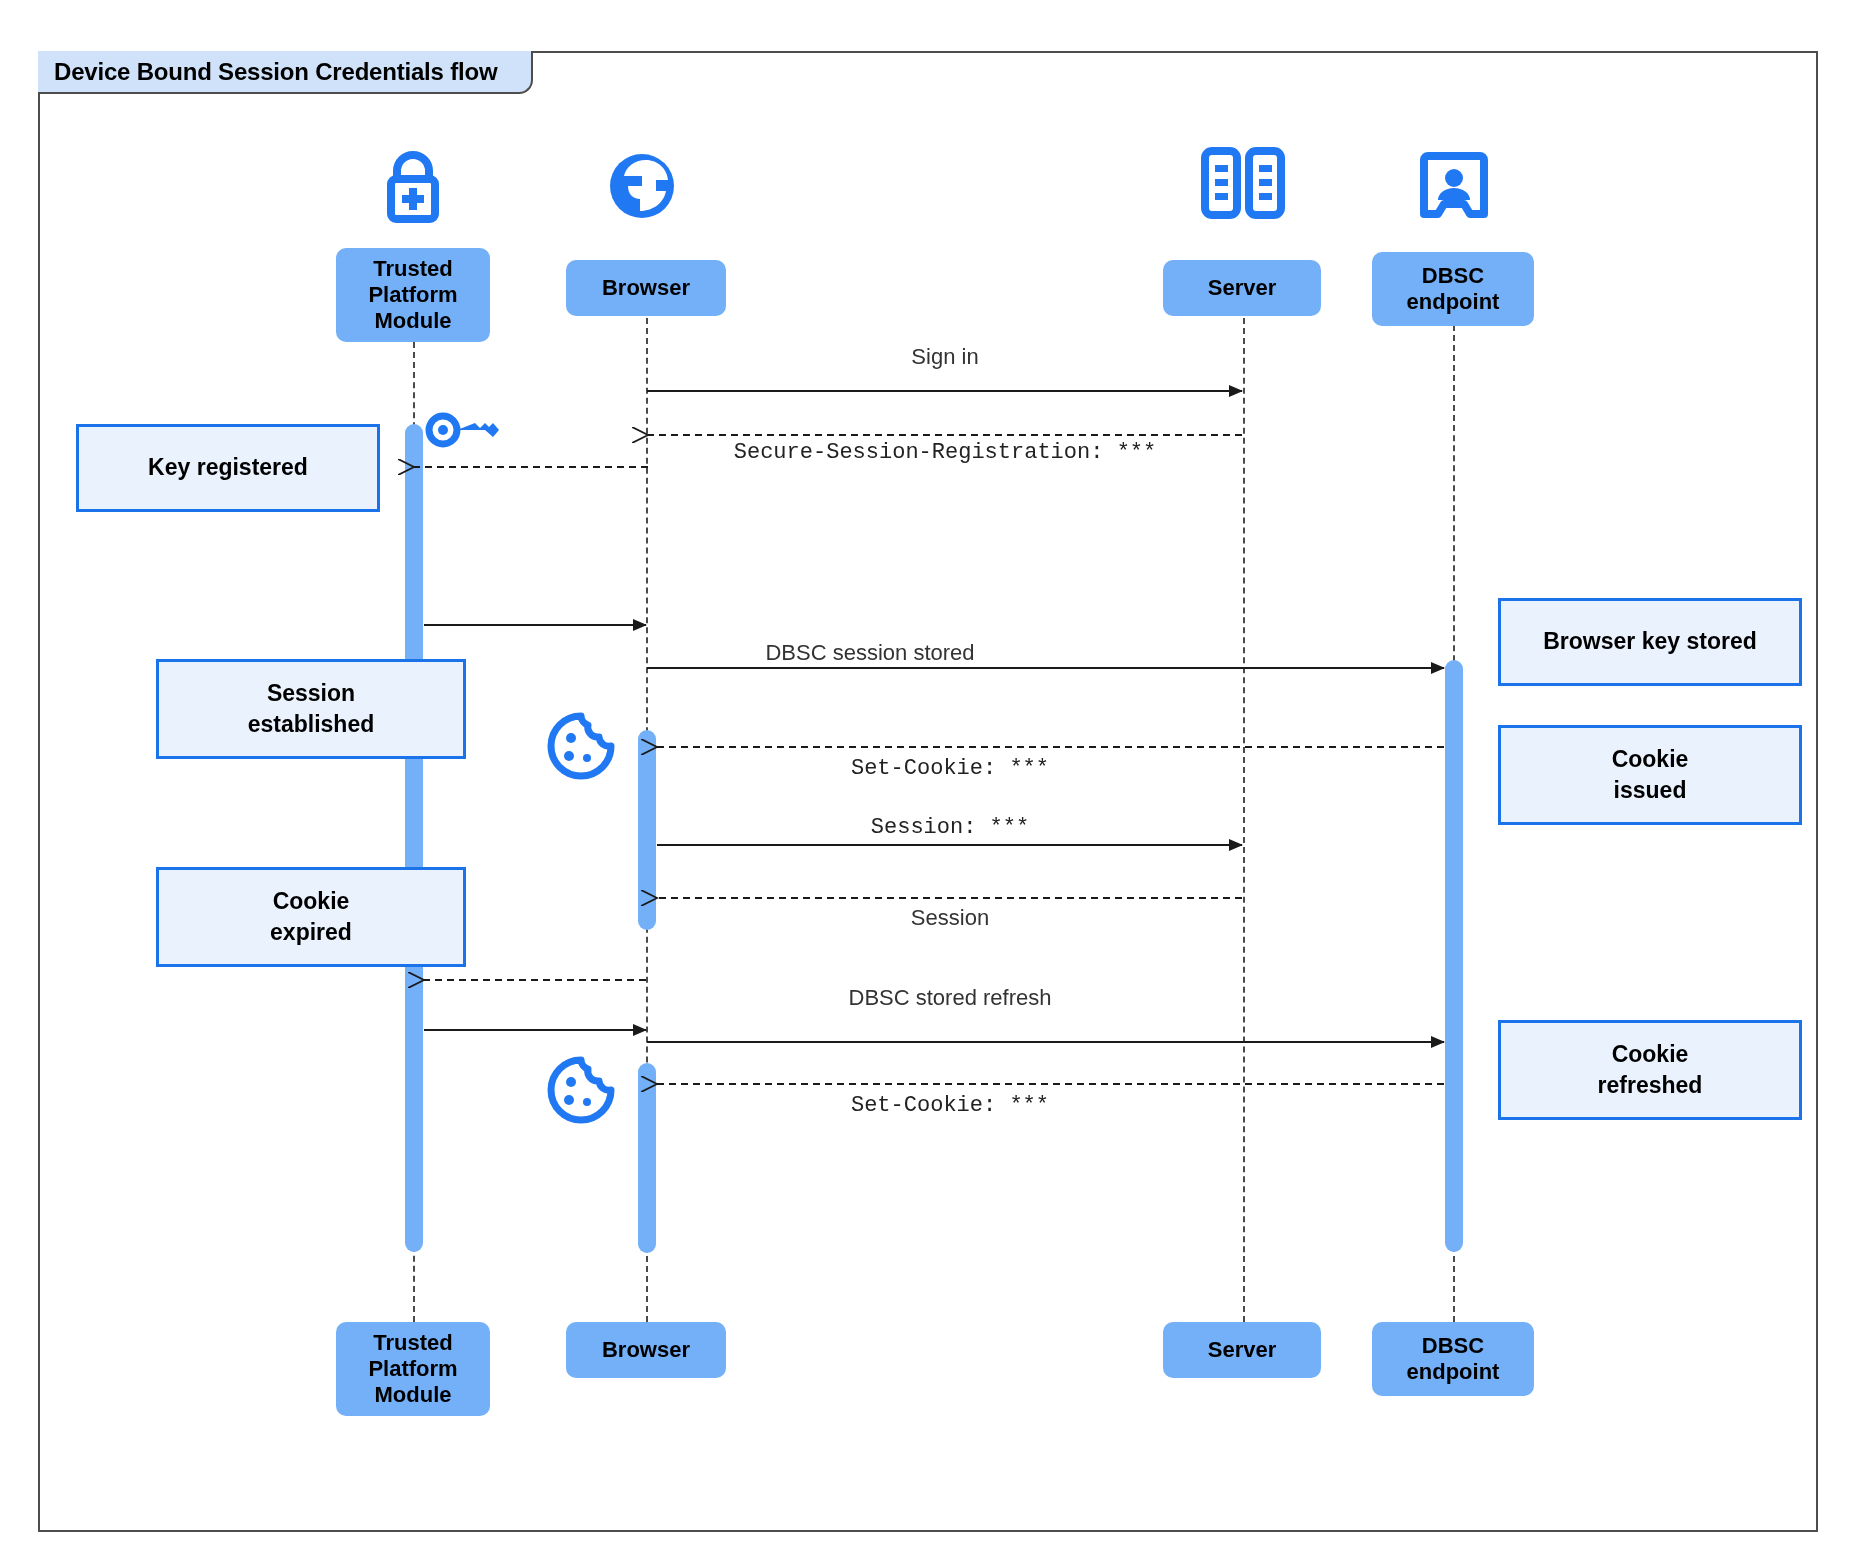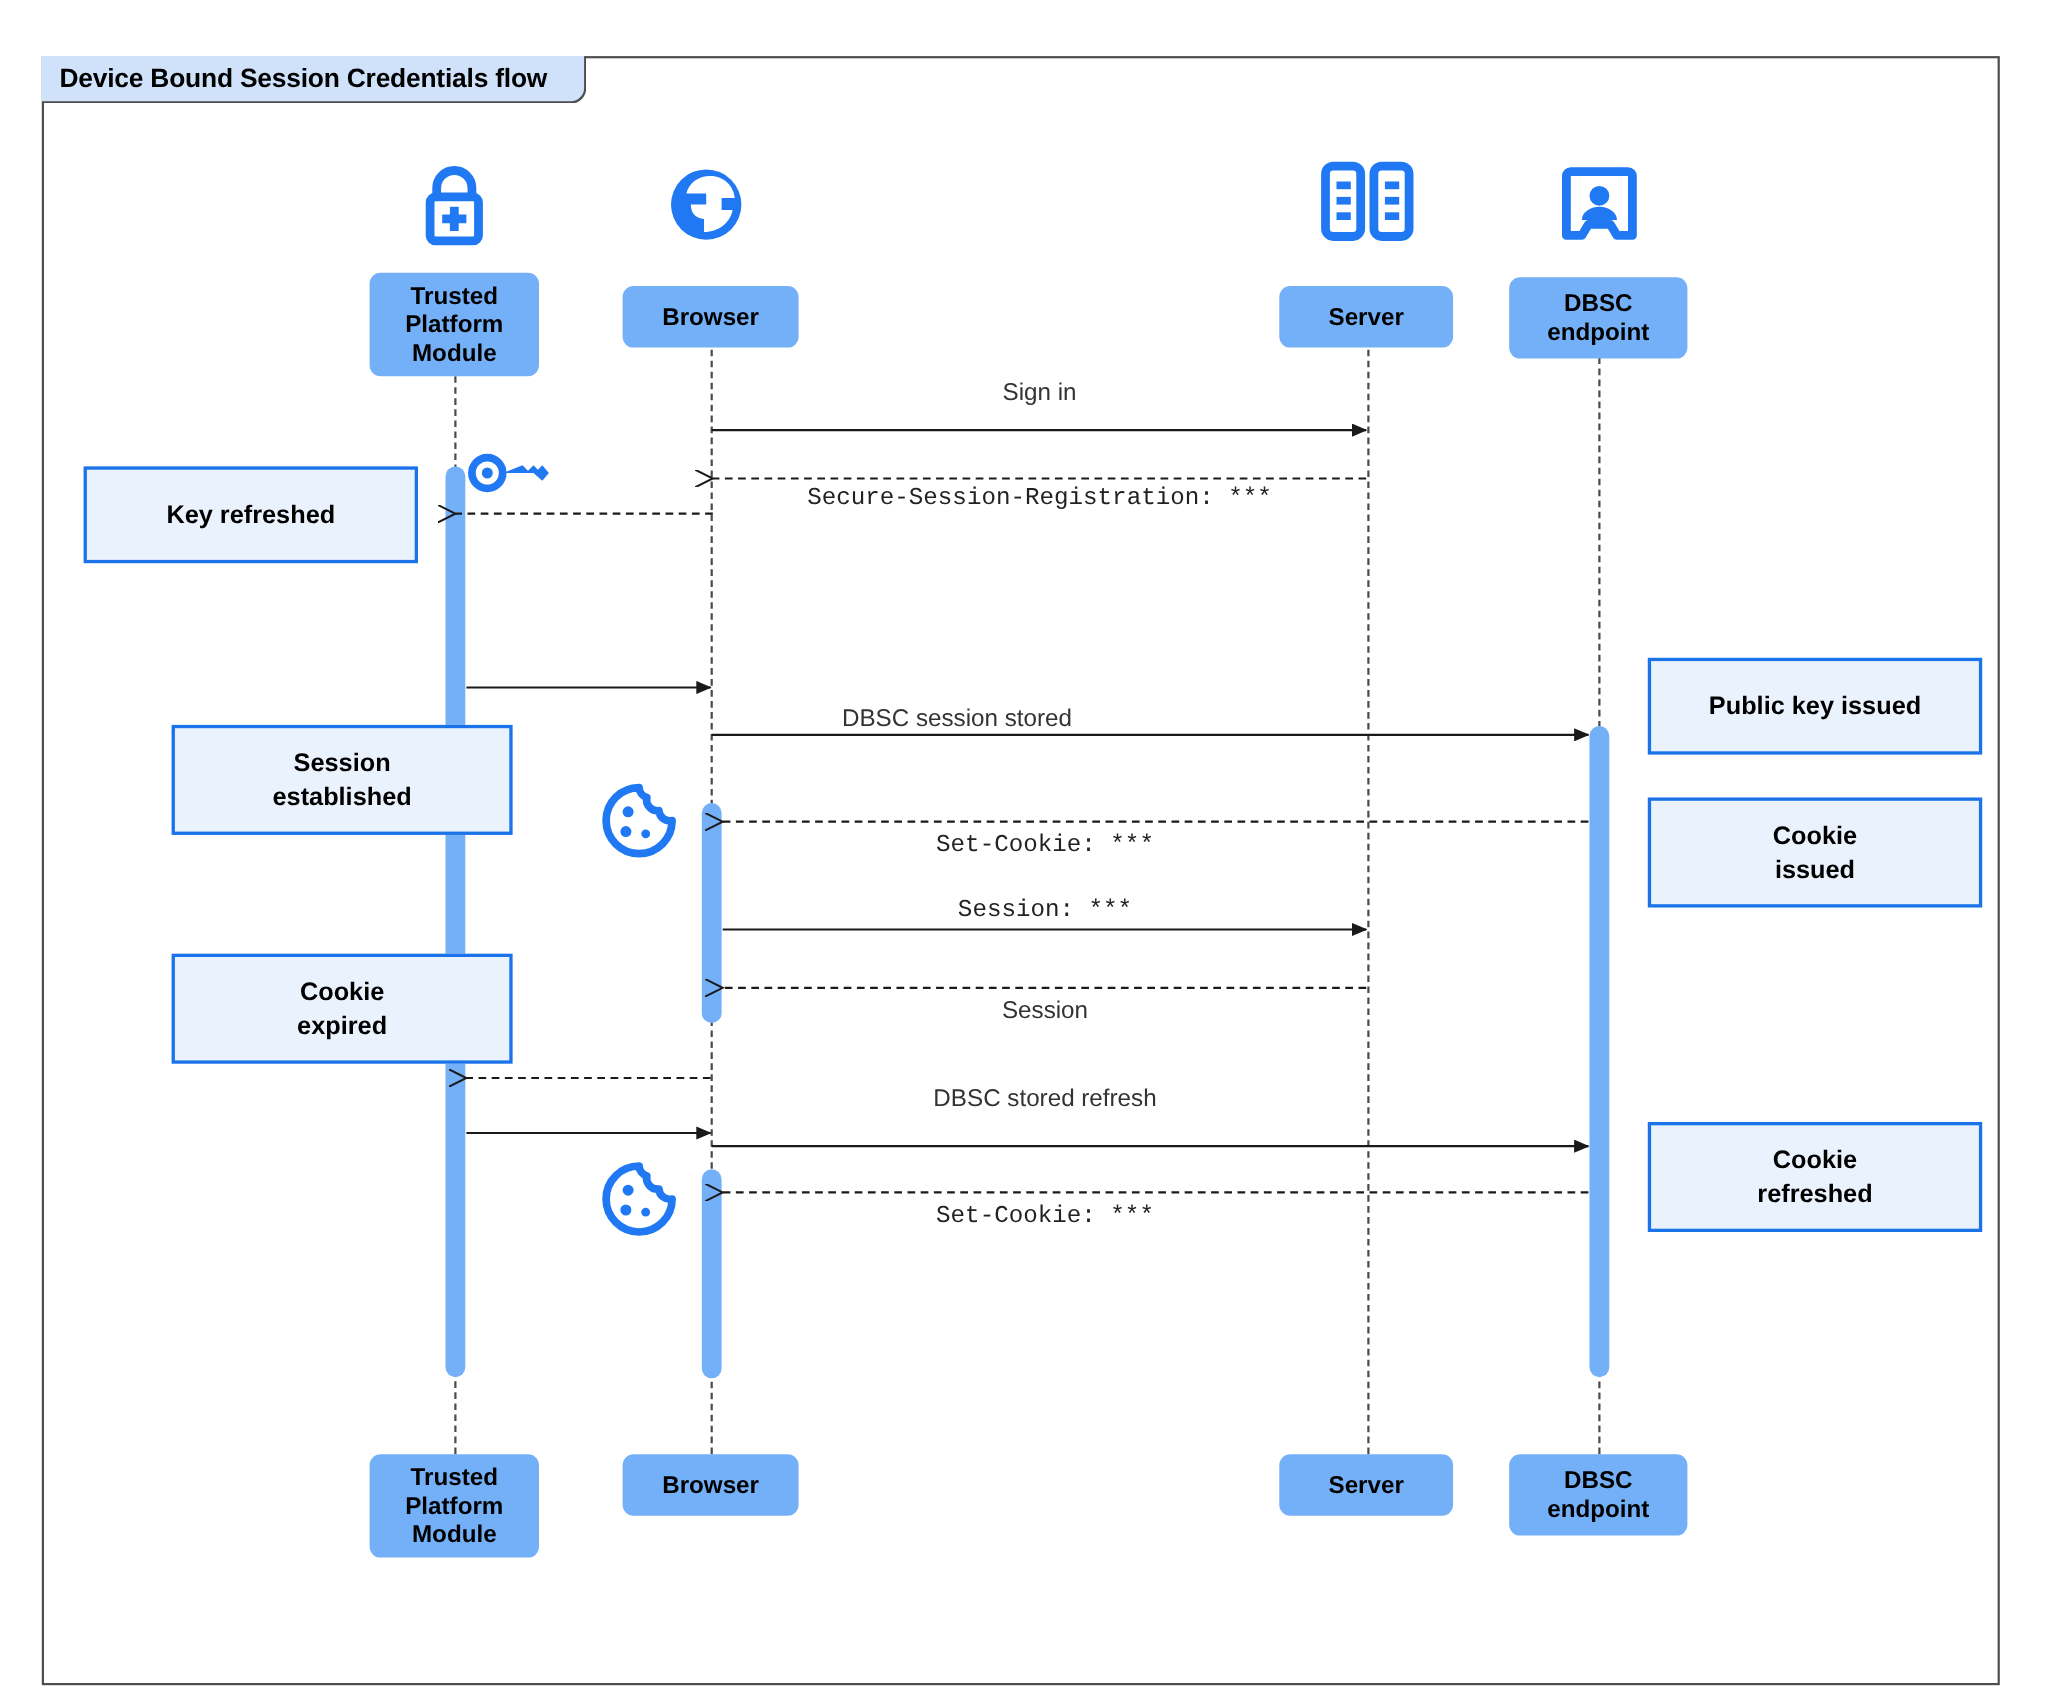--- a/index.html
+++ b/index.html
@@ -285,33 +285,33 @@
   <div class="msg-label mono" style="left:660px; top:795px; width:580px;">Session: ***</div>
 
   <div class="msg-label sans" style="left:660px; top:885px; width:580px;">Session</div>
 
   <div class="msg-label sans" style="left:660px; top:965px; width:580px;">DBSC stored refresh</div>
 
 
   <div class="msg-label mono" style="left:660px; top:1073px; width:580px;">Set-Cookie: ***</div>
 
   <div class="note" style="left:76px; top:404px; width:304px; height:88px;">
-    <span>Key refreshed</span>
+    <span>Key registered</span>
   </div>
 
   <div class="note" style="left:156px; top:639px; width:310px; height:100px;">
     <span>Session<br>established</span>
   </div>
 
   <div class="note" style="left:156px; top:847px; width:310px; height:100px;">
     <span>Cookie<br>expired</span>
   </div>
 
   <div class="note" style="left:1498px; top:578px; width:304px; height:88px;">
-    <span>Public key issued</span>
+    <span>Browser key stored</span>
   </div>
 
   <div class="note" style="left:1498px; top:705px; width:304px; height:100px;">
     <span>Cookie<br>issued</span>
   </div>
 
   <div class="note" style="left:1498px; top:1000px; width:304px; height:100px;">
     <span>Cookie<br>refreshed</span>
   </div>
 

